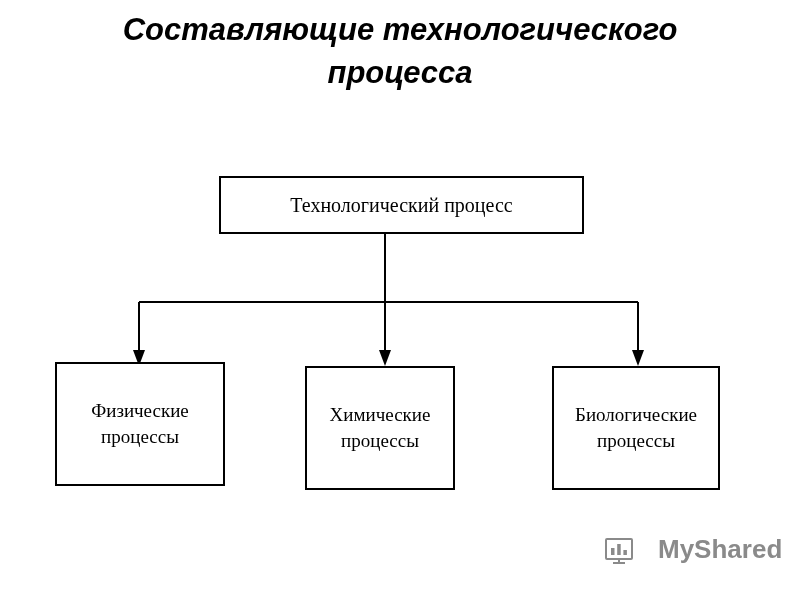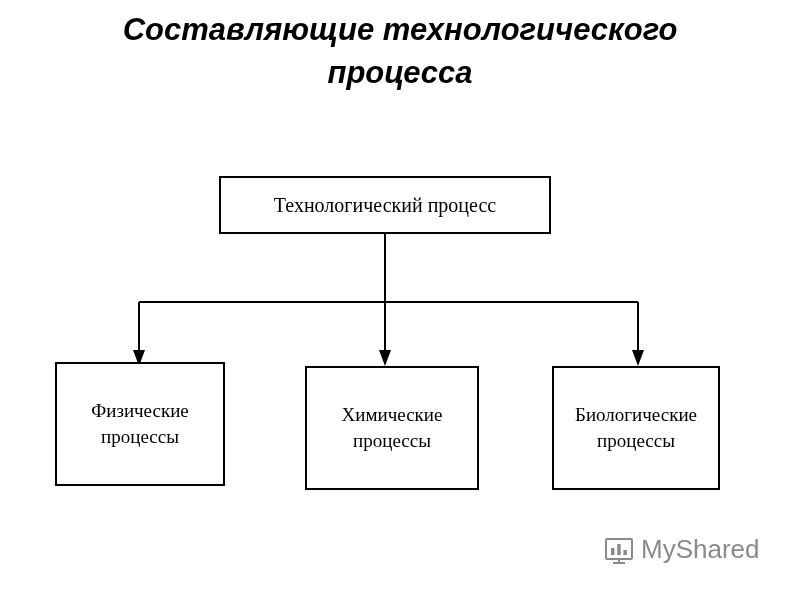--- a/index.html
+++ b/index.html
@@ -55,36 +55,36 @@
     font-size: 19px;
     line-height: 26px;
     color: #000000;
     text-align: center;
     white-space: pre-line;
   }
 
   .box-root {
     left: 219px;
     top: 176px;
-    width: 332px;
+    width: 365px;
     height: 58px;
     font-size: 20px;
   }
 
   .box-left {
     left: 55px;
     top: 362px;
     width: 170px;
     height: 124px;
   }
 
   .box-mid {
     left: 305px;
     top: 366px;
-    width: 174px;
+    width: 150px;
     height: 124px;
   }
 
   .box-right {
     left: 552px;
     top: 366px;
     width: 168px;
     height: 124px;
   }
 
@@ -97,21 +97,22 @@
     pointer-events: none;
   }
 
   
   .watermark {
     position: absolute;
     left: 604px;
     top: 534px;
     display: flex;
     align-items: center;
-    gap: 7px;
+    gap: 24px;
+    font-weight: bold;
   }
   .watermark .wm-text {
     font-family: "Liberation Sans", sans-serif;
     font-size: 26px;
     color: #8a8a8a;
     letter-spacing: 0px;
   }
   .wm-icon {
     width: 30px;
     height: 30px;

